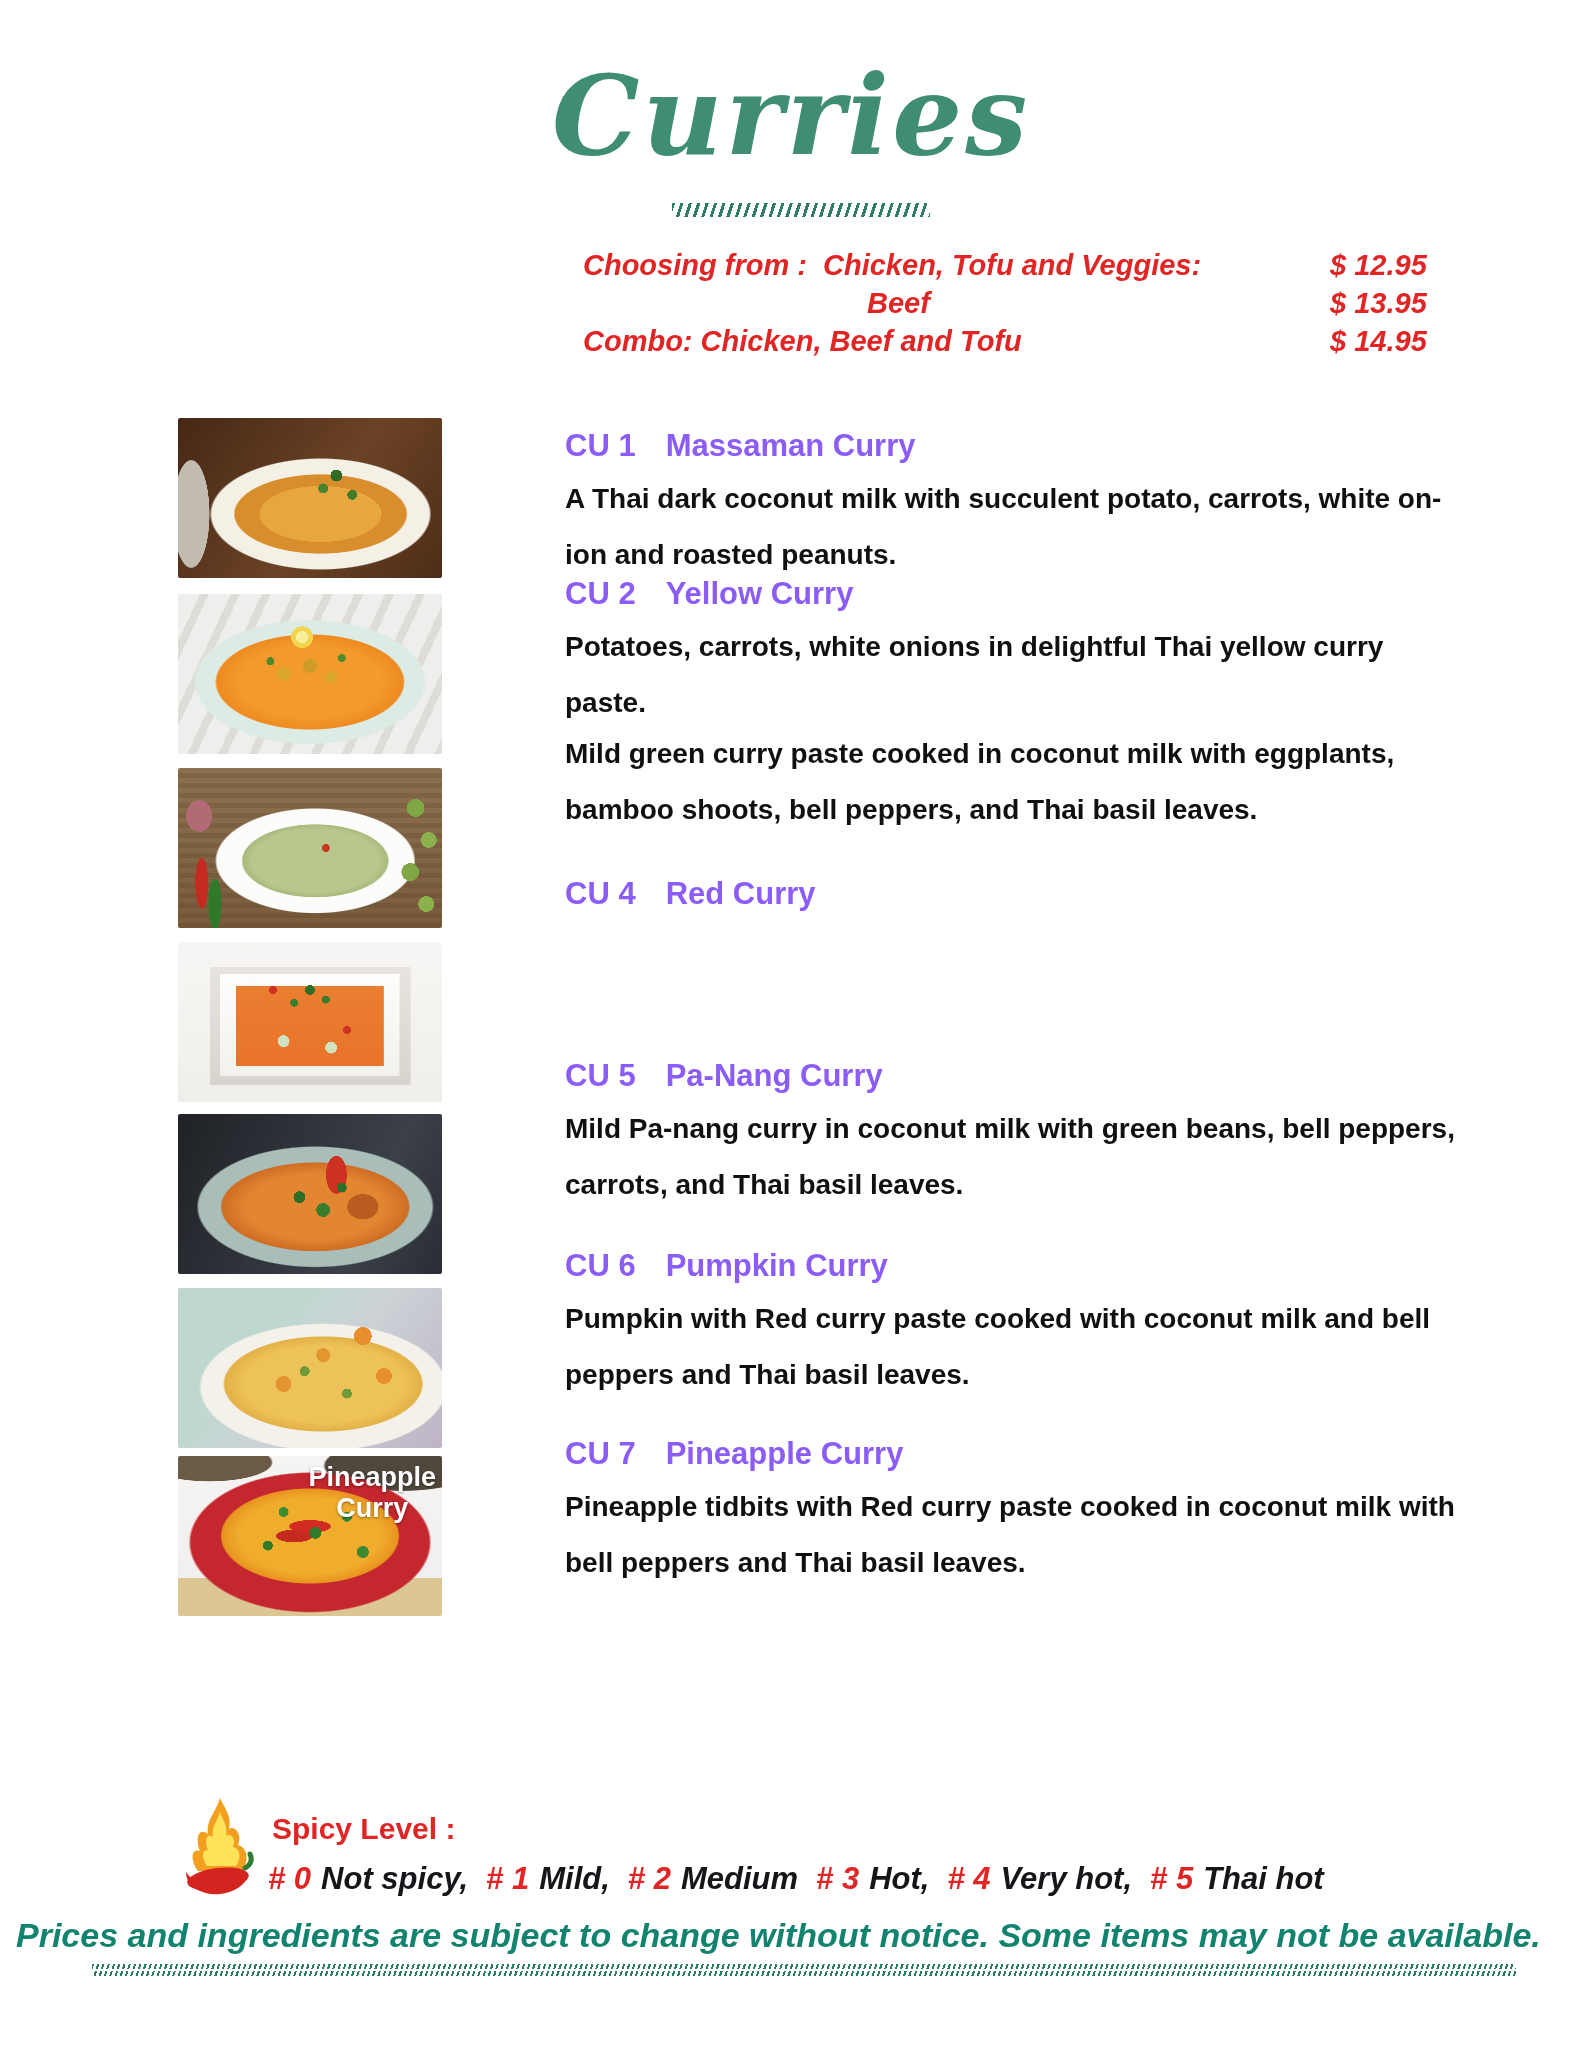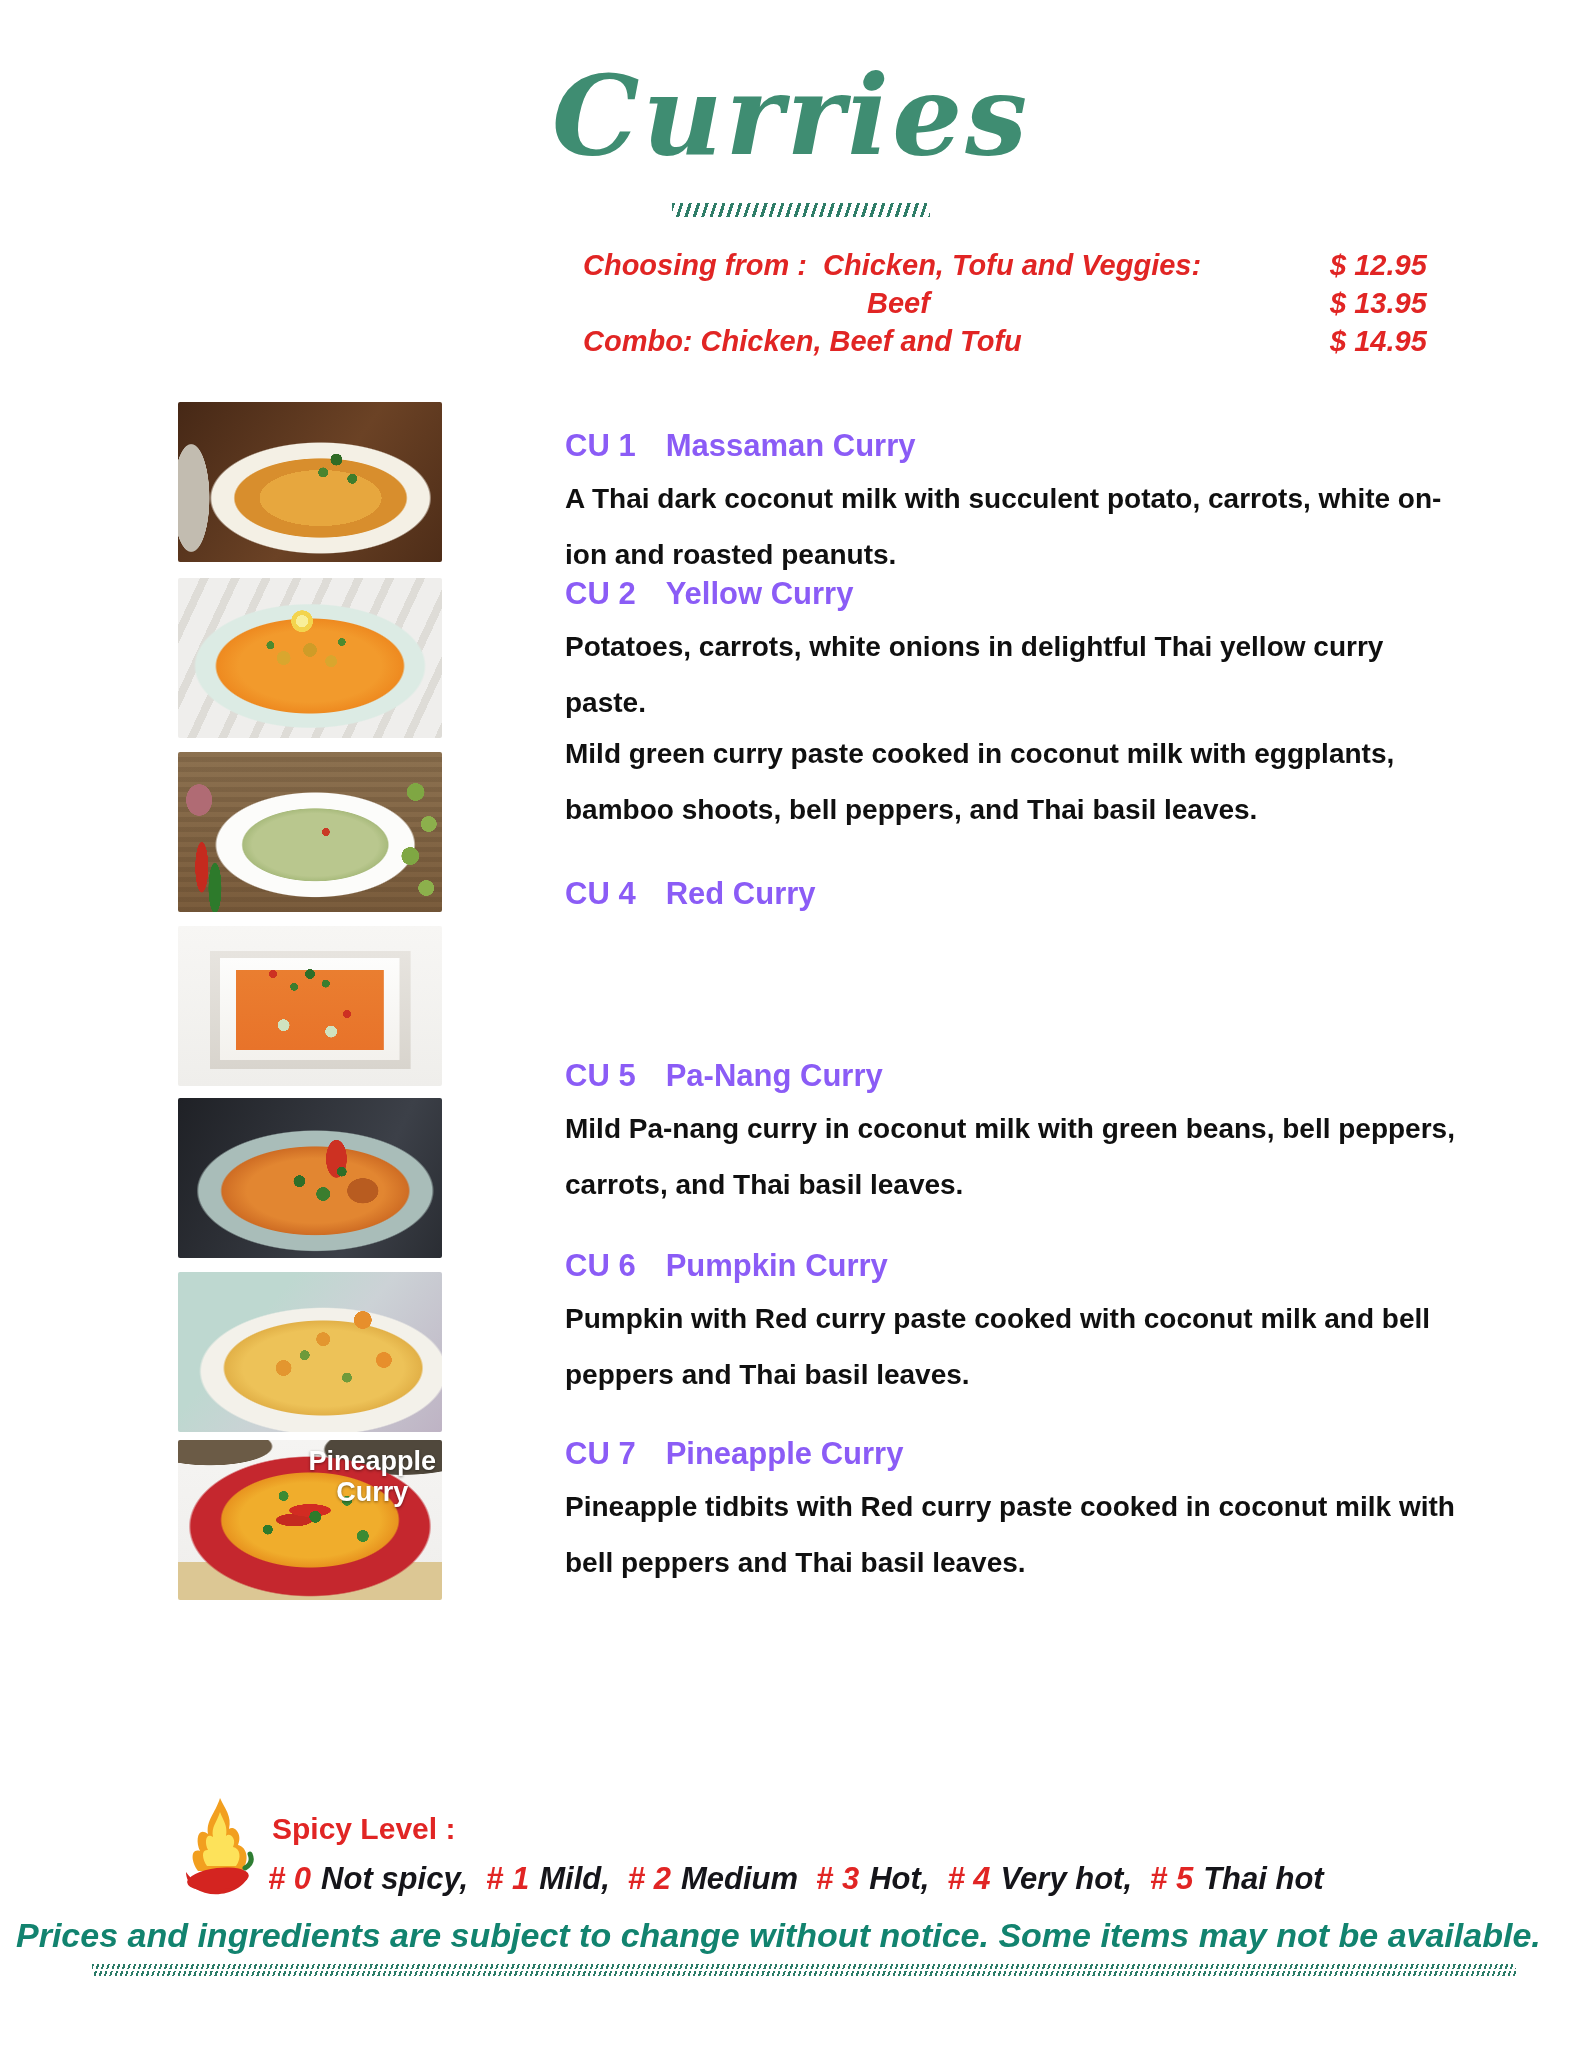--- a/index.html
+++ b/index.html
@@ -25,21 +25,21 @@
   .price-row.indent .price-label{left:858px;margin-left:9px;}
   .price-value{position:absolute;left:1330px;top:0;}
   
   .item-text{position:absolute;left:565px;width:965px;}
   .item-head{font-size:31px;font-weight:bold;color:#8b5cf6;margin-bottom:7px;}
   .item-code{margin-right:30px;}
   .item-desc{font-size:28px;font-weight:bold;color:#101010;line-height:56px;white-space:pre-line;}
   .t1{top:428px;} .t2{top:576px;} .t3{top:726px;} .t4{top:876px;}
   .t5{top:1058px;} .t6{top:1248px;} .t7{top:1436px;}
   
-  .photo{position:absolute;left:178px;width:264px;height:160px;border-radius:2px;overflow:hidden;}
+  .photo{position:absolute;left:178px;width:264px;height:160px;border-radius:2px;overflow:hidden;margin-top:16px;}
   .p1{top:402px;} .p2{top:578px;} .p3{top:752px;} .p4{top:926px;}
   .p5{top:1098px;} .p6{top:1272px;} .p7{top:1440px;}
   .photo-1{background:
     radial-gradient(circle 6px at 60% 36%, #2f6b25 0 97%, transparent 100%),
     radial-gradient(circle 5px at 66% 48%, #3f7d2c 0 97%, transparent 100%),
     radial-gradient(circle 5px at 55% 44%, #49842f 0 97%, transparent 100%),
     radial-gradient(ellipse 33% 25% at 54% 60%, #e7a73e 0 70%, #d88e2d 70% 98%, transparent 100%),
     radial-gradient(ellipse 42% 35% at 54% 60%, #f4f0e5 0 98%, transparent 100%),
     radial-gradient(ellipse 7% 34% at 5% 60%, #c2bcb0 0 98%, transparent 100%),
     linear-gradient(125deg,#462816,#6b4225 55%,#4e2d18);}

